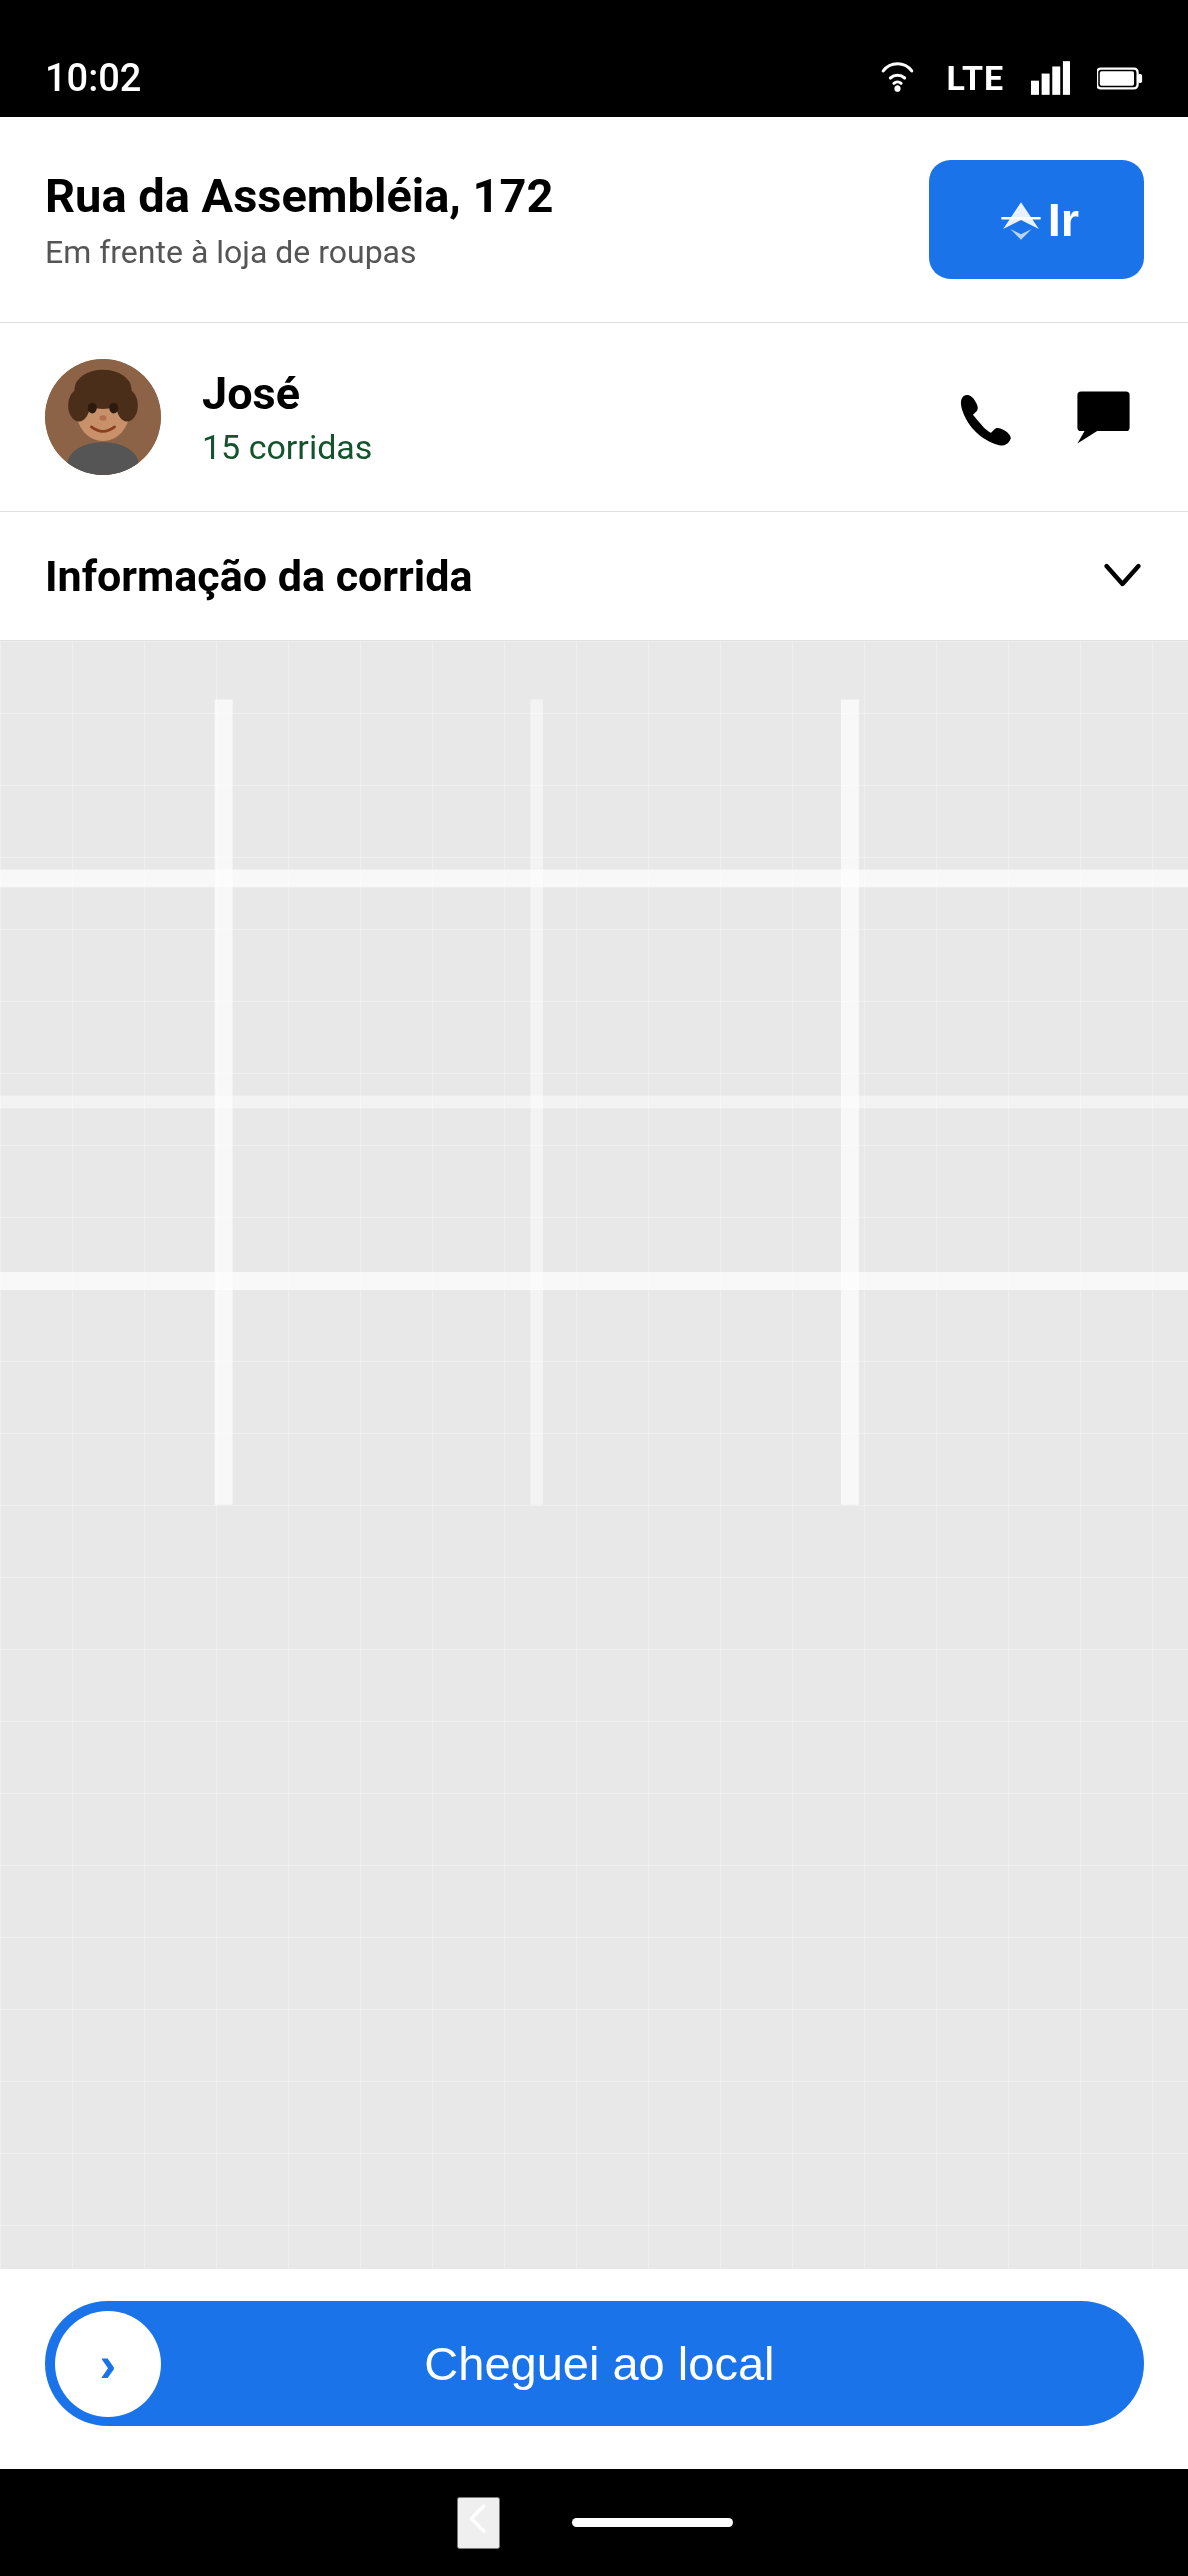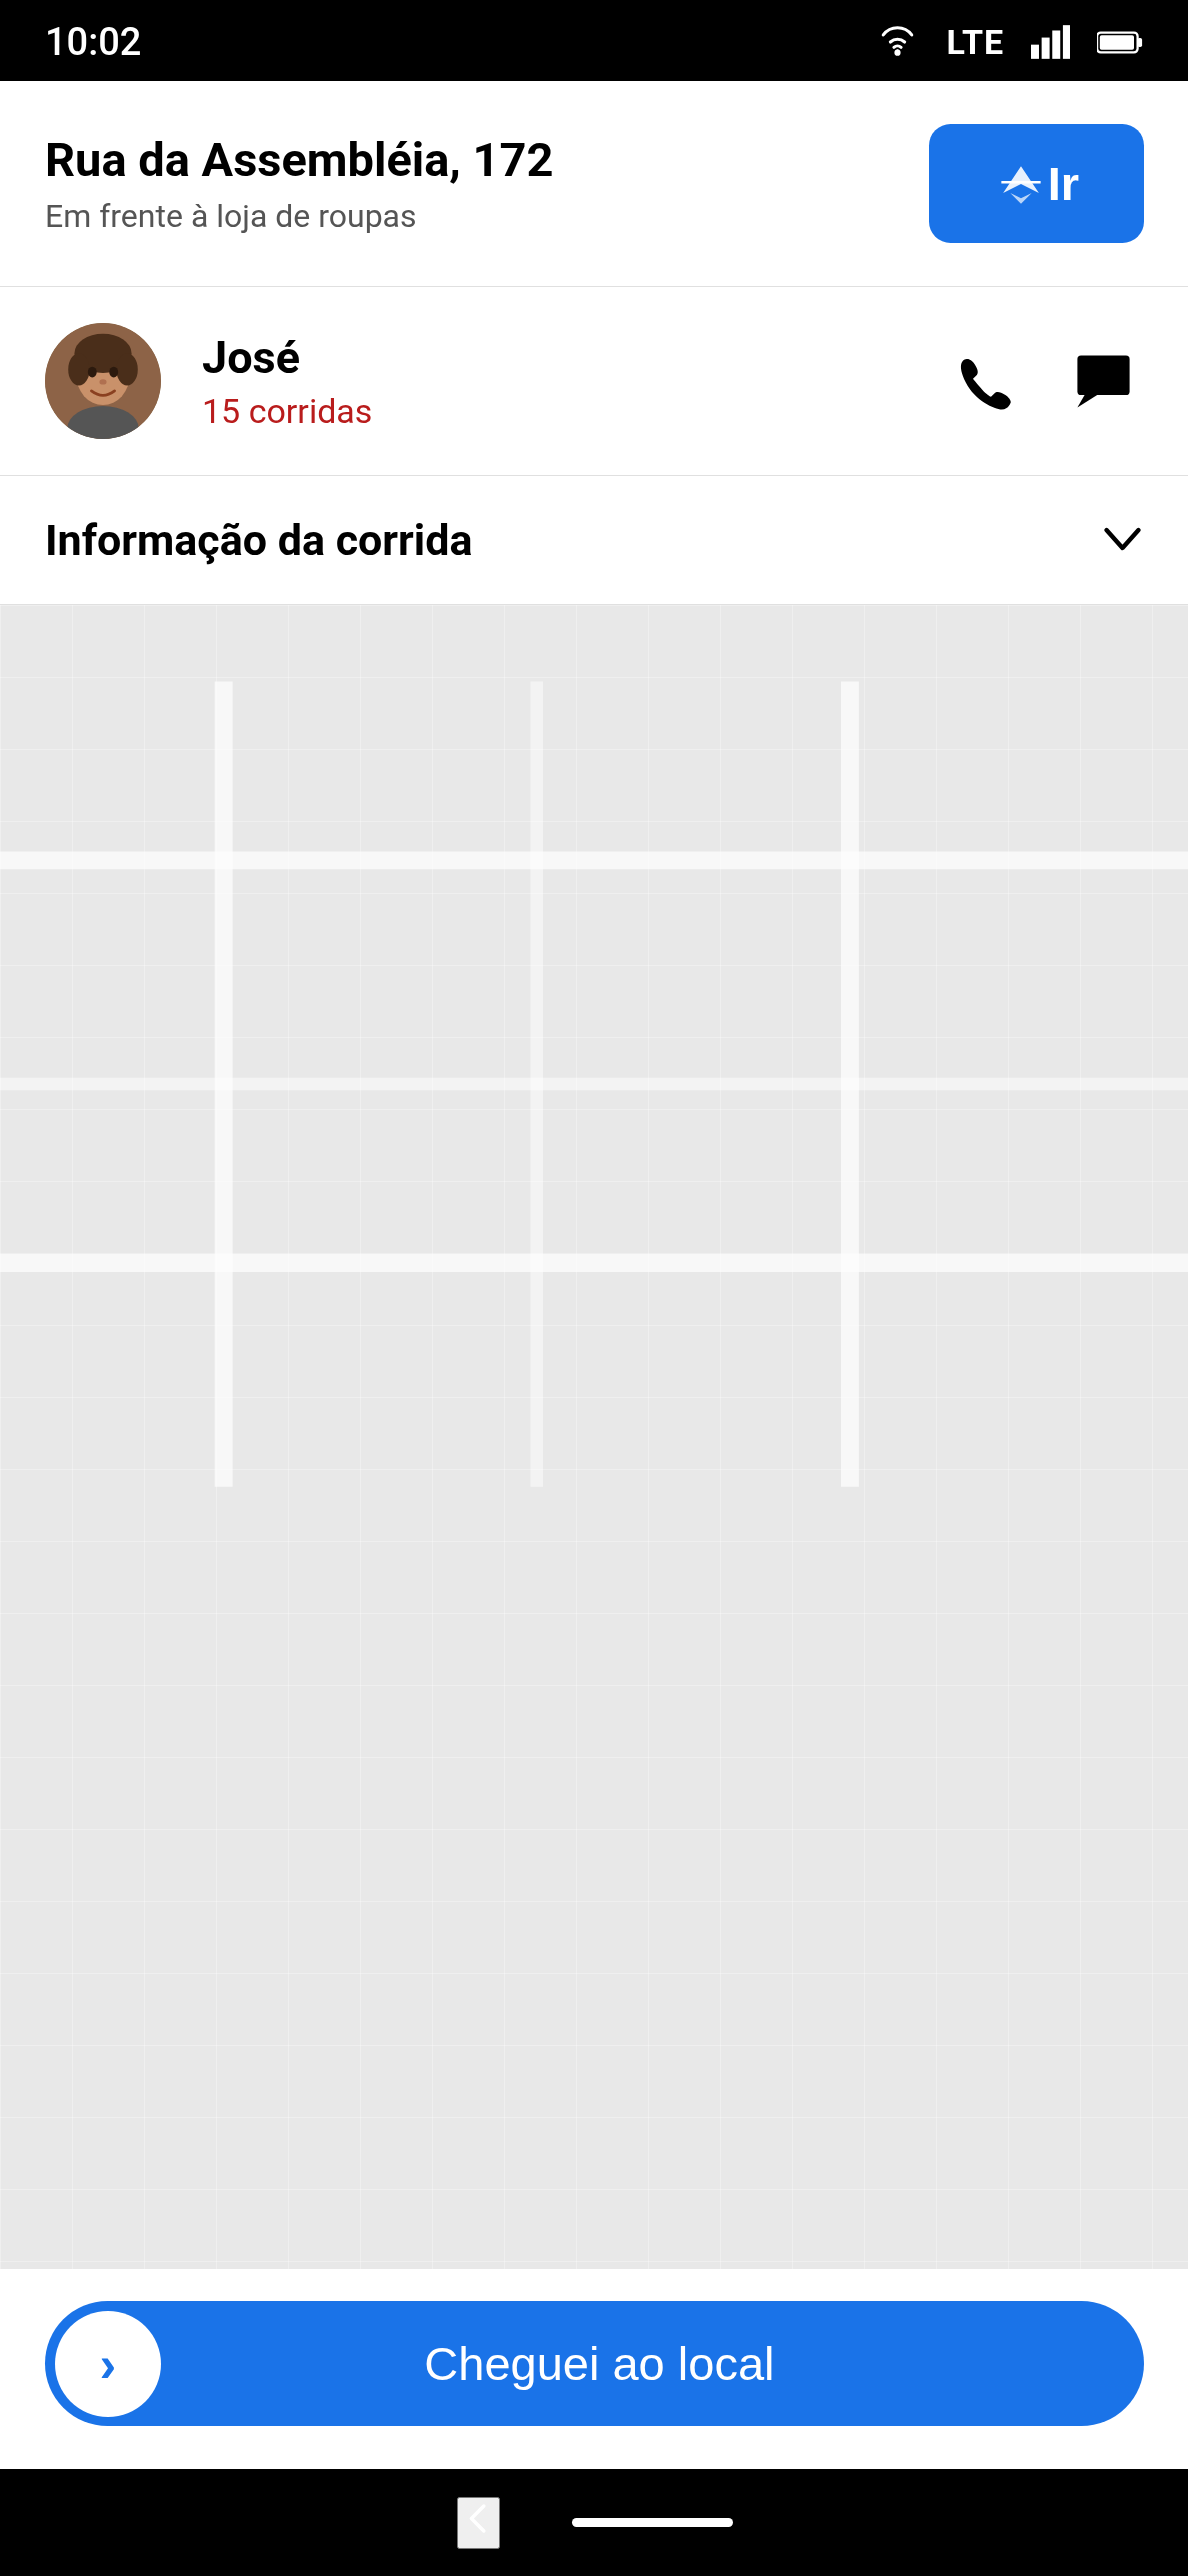--- a/index.html
+++ b/index.html
@@ -17,20 +17,21 @@
     
     .status-bar {
       background: #000;
       color: #fff;
       display: flex;
       justify-content: space-between;
       align-items: center;
       padding: 16px 45px 12.5px 45px;
       height: 81px;
       flex-shrink: 0;
+      margin-top: 36px;
     }
     .status-time {
       font-size: 38px;
       font-weight: 500;
     }
     .status-icons {
       display: flex;
       align-items: center;
       gap: 27px;
       text-align: center;
@@ -137,21 +138,21 @@
       flex: 1;
     }
     .driver-name {
       font-size: 45px;
       font-weight: 700;
       color: #000;
       margin-bottom: 7.2px;
     }
     .driver-rides {
       font-size: 34px;
-      color: #b91c1c;
+      color: #14532d;
     }
     .driver-actions {
       display: flex;
       gap: 36px;
       align-items: center;
     }
     .action-btn {
       background: none;
       border: none;
       cursor: pointer;

